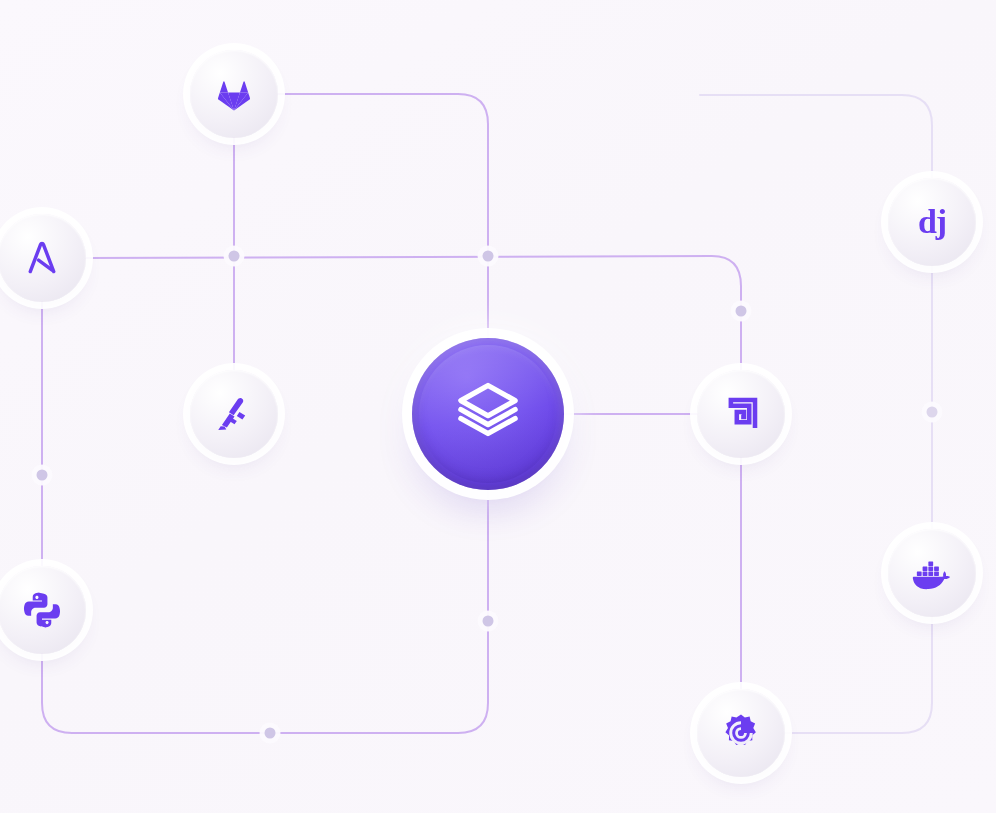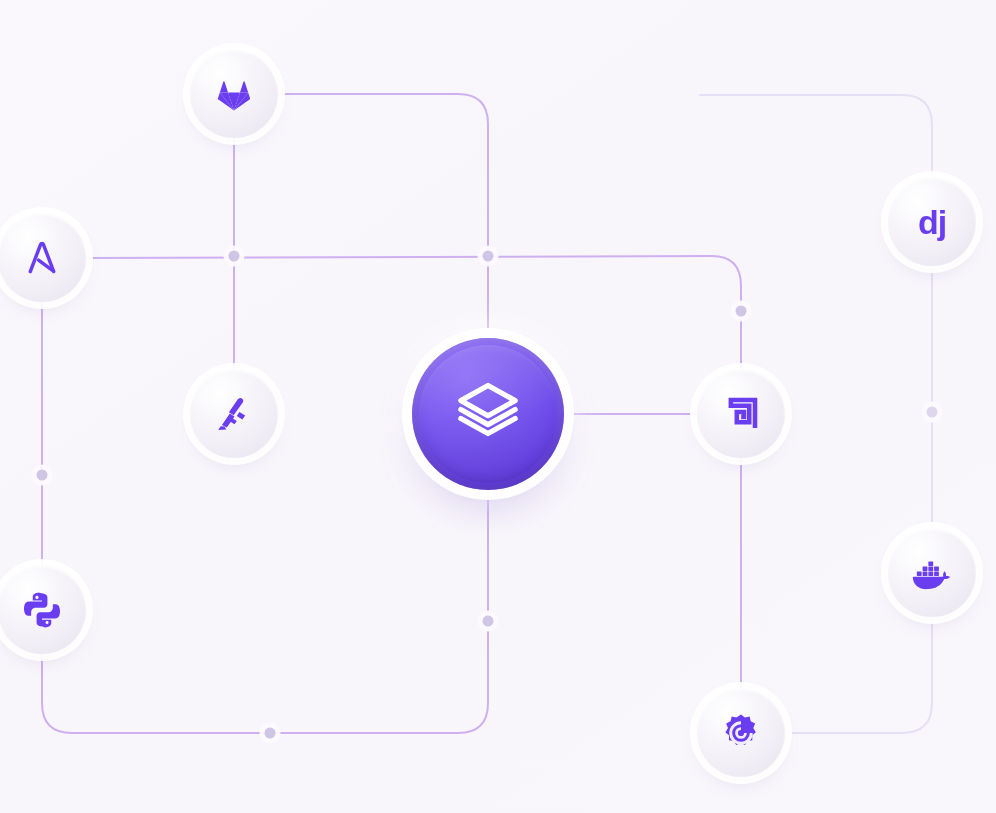--- a/index.html
+++ b/index.html
@@ -146,21 +146,21 @@
   <div class="node node-sm" style="left:-2px;top:214px;">
     <span class="glyph">
       <svg width="44" height="44" viewBox="0 0 24 24" fill="none" stroke="currentColor" stroke-width="1.9" stroke-linecap="round" stroke-linejoin="round">
         <path d="M5.6 19.4 11.2 4.7a.85.85 0 0 1 1.6 0l5.6 14.7"></path>
         <path d="M10.1 13.2l7.4 5.4"></path>
       </svg>
     </span>
   </div>
 
   <div class="node node-sm" style="left:888px;top:178px;">
-    <span class="glyph" style="font-size:34px;letter-spacing:-1px;font-family:Liberation Sans, sans-serif;">dj</span>
+    <span class="glyph" style="font-size:34px;letter-spacing:-1px;font-family:Liberation Serif, serif;">dj</span>
   </div>
 
   <div class="node node-sm" style="left:190px;top:370px;">
     <span class="glyph">
       <svg width="42" height="42" viewBox="0 0 24 24" fill="currentColor">
         <path d="M16.4 3.1c-.9-.5-2 .1-2.6 1L9.1 11l2.7 1.7 5.2-7.3c.5-.8.4-1.8-.6-2.3z"></path>
         <path d="M12.3 13.4 9.6 11.7 5.1 18.3l2.8 1.4 4.4-6.3z"></path>
         <path d="M4.4 19 3 21.2l4.6-.4-1-1.6-2.2-.2z"></path>
         <path d="M13.6 13.1l3.2 2.1 1.6-2.3-3.3-2-1.5 2.2z"></path>
         <path d="M9.1 15.9l3.2 2 1.3-1.9-3.2-2-1.3 1.9z"></path>

